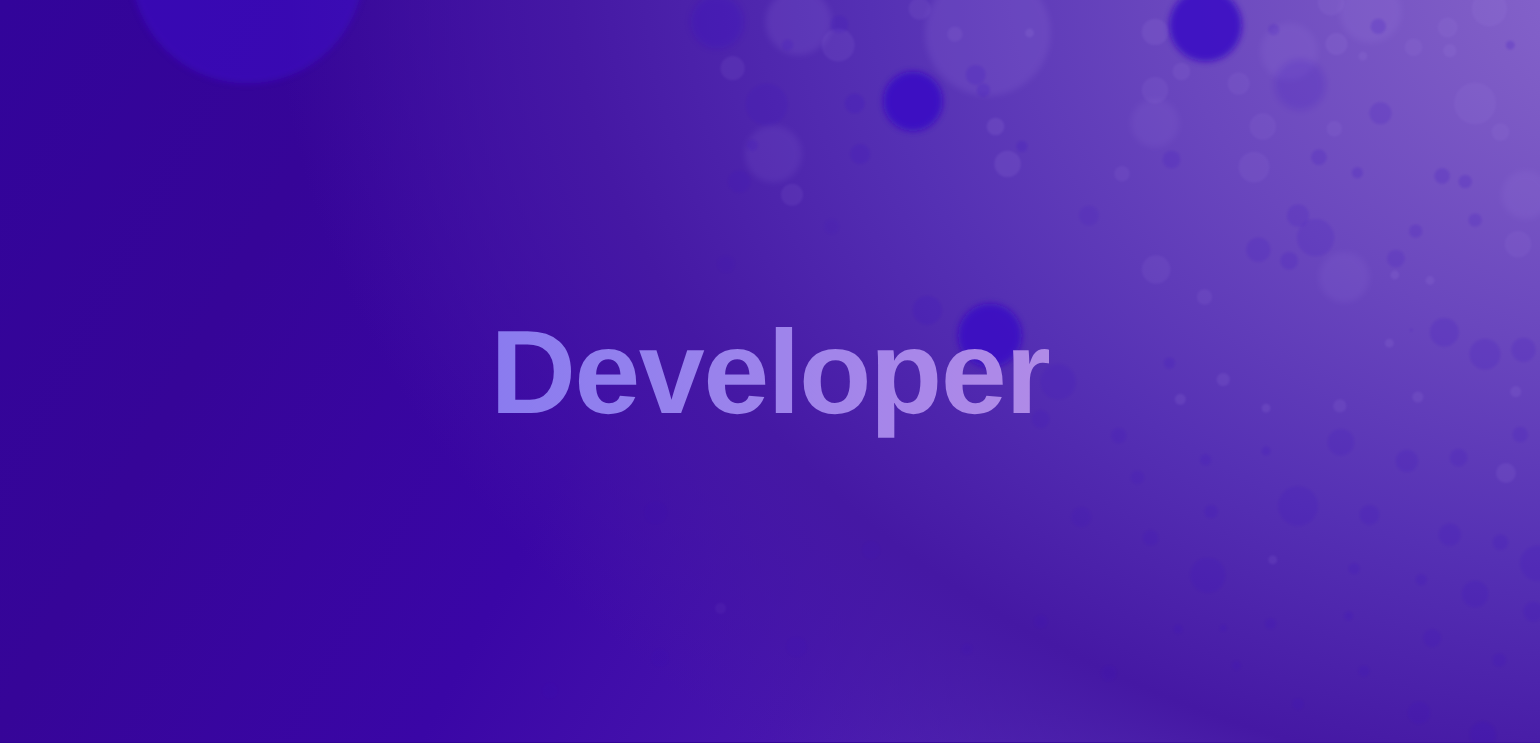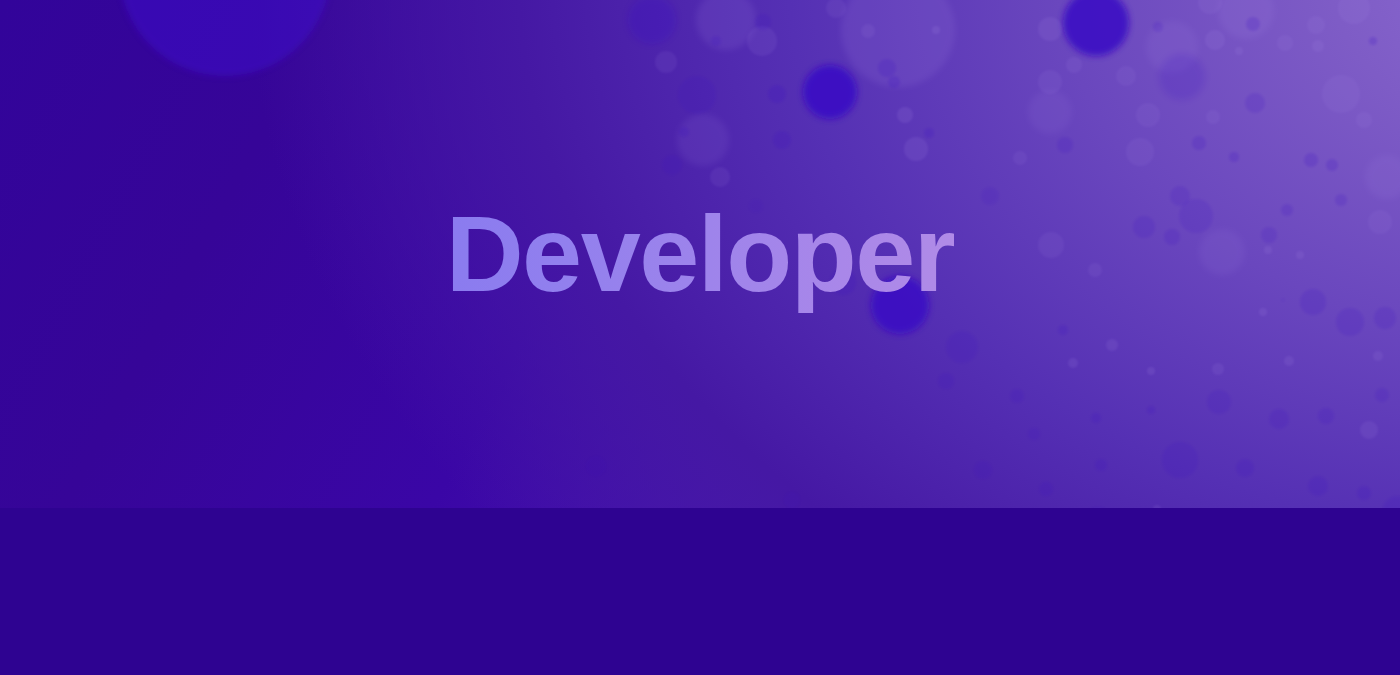--- a/index.html
+++ b/index.html
@@ -8,21 +8,21 @@
     padding: 0;
     background: #2E0391;
   }
   body {
     font-family: "Liberation Sans", sans-serif;
   }
 
   #slide {
     position: relative;
     width: 1400px;
-    height: 508px;
+    height: 675px;
     overflow: hidden;
     background:
       radial-gradient(ellipse 1500px 1100px at 112% -6%,
         #8F6DD2 0%,
         #7E5CC6 16%,
         #6A47BE 34%,
         #5530B4 52%,
         #4518A4 70%,
         rgba(58,6,168,0) 88%),
       linear-gradient(118deg,

